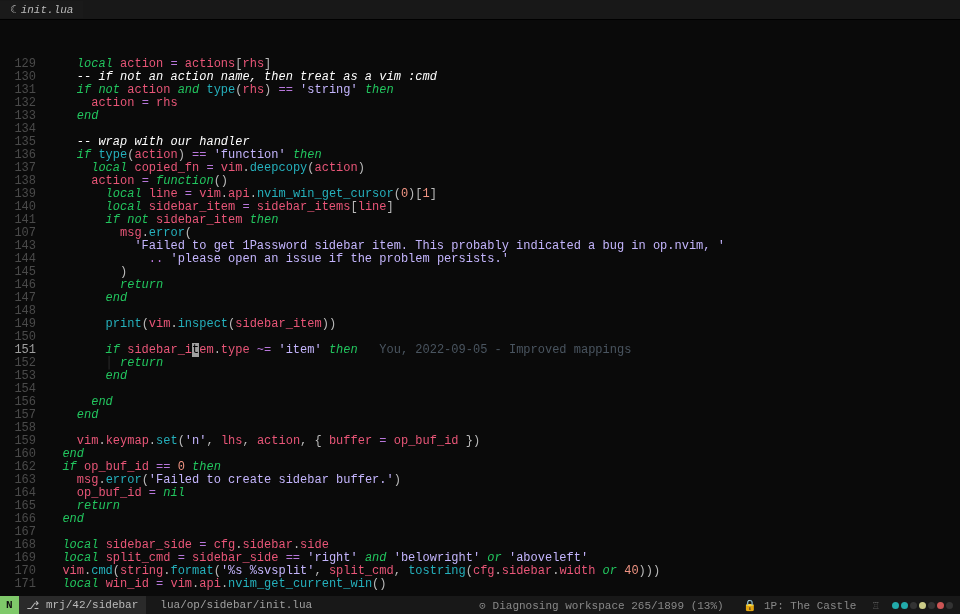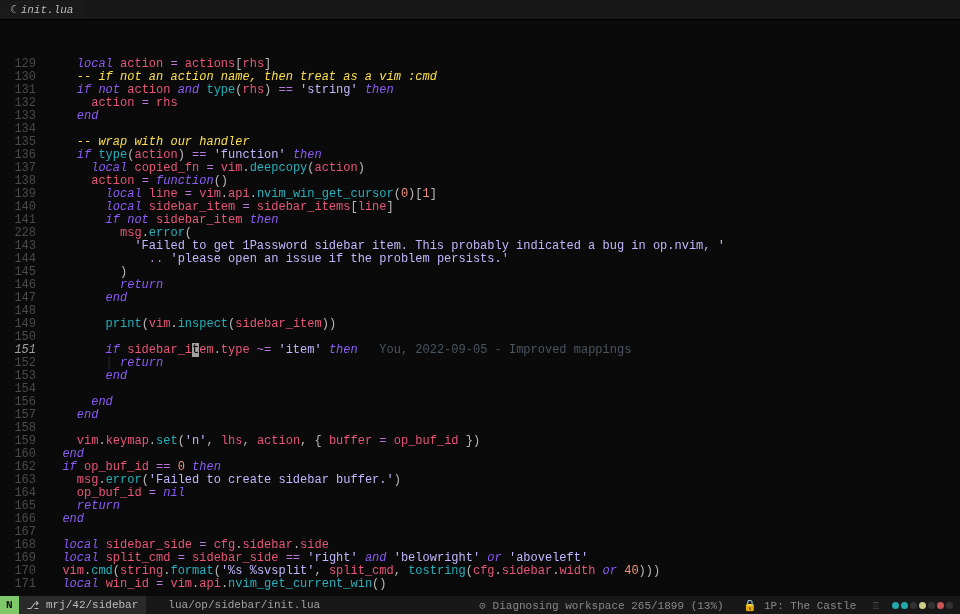--- a/index.html
+++ b/index.html
@@ -44,30 +44,30 @@
       white-space: pre;
       height: 13px;
     }
     .gutter {
       width: 48px;
       text-align: right;
       padding-right: 12px;
       color: #4a4a4a;
       flex-shrink: 0;
     }
-    .gutter.current { color: #a0a0a0; font-style: italic; }
+    .gutter.current { color: #a0a0a0; }
     .code { flex: 1; }
-    .kw { color: #8b5cf6; font-style: italic; }
+    .kw { color: #22c55e; font-style: italic; }
     .ident { color: #e95678; }
     .func { color: #25b0bc; }
     .str { color: #c4b5fd; }
     .num { color: #f09483; }
     .op { color: #b877db; }
     .punct { color: #bbbbbb; }
-    .comment { color: #fde047; font-style: italic; }
+    .comment { color: #ffffff; font-style: italic; }
     .member { color: #e95678; }
     .blame { color: #4a5560; }
     .cursor {
       background: #a0a0a0;
       color: #000;
     }
     .indent-guide { color: #303030; }
     .statusline {
       position: absolute;
       bottom: 0;
@@ -91,21 +91,21 @@
     }
     .sl-branch {
       background: #2a2a2a;
       color: #bbb;
       padding: 0 8px;
       height: 100%;
       display: flex;
       align-items: center;
     }
     .sl-file {
-      padding: 0 22px;
+      padding: 0 14px;
       color: #a0a0a0;
     }
     .sl-spacer { flex: 1; }
     .sl-diag { padding: 0 10px; }
     .sl-1p { padding: 0 10px; color: #888; }
     .sl-icons { padding: 0 6px; color: #5a5a5a; }
     .dot { display:inline-block; width:7px; height:7px; border-radius:50%; margin:0 1px; vertical-align:middle; }
     .d-teal{background:#2aa;}
     .d-yel{background:#cc8;}
     .d-red{background:#c55;}
@@ -127,21 +127,21 @@
     <div class="line"><div class="gutter">132</div><div class="code">      <span class="ident">action</span> <span class="op">=</span> <span class="ident">rhs</span></div></div>
     <div class="line"><div class="gutter">133</div><div class="code">    <span class="kw">end</span></div></div>
     <div class="line"><div class="gutter">134</div><div class="code"></div></div>
     <div class="line"><div class="gutter">135</div><div class="code">    <span class="comment">-- wrap with our handler</span></div></div>
     <div class="line"><div class="gutter">136</div><div class="code">    <span class="kw">if</span> <span class="func">type</span><span class="punct">(</span><span class="ident">action</span><span class="punct">)</span> <span class="op">==</span> <span class="str">'function'</span> <span class="kw">then</span></div></div>
     <div class="line"><div class="gutter">137</div><div class="code">      <span class="kw">local</span> <span class="ident">copied_fn</span> <span class="op">=</span> <span class="ident">vim</span><span class="punct">.</span><span class="func">deepcopy</span><span class="punct">(</span><span class="ident">action</span><span class="punct">)</span></div></div>
     <div class="line"><div class="gutter">138</div><div class="code">      <span class="ident">action</span> <span class="op">=</span> <span class="kw">function</span><span class="punct">()</span></div></div>
     <div class="line"><div class="gutter">139</div><div class="code">        <span class="kw">local</span> <span class="ident">line</span> <span class="op">=</span> <span class="ident">vim</span><span class="punct">.</span><span class="member">api</span><span class="punct">.</span><span class="func">nvim_win_get_cursor</span><span class="punct">(</span><span class="num">0</span><span class="punct">)[</span><span class="num">1</span><span class="punct">]</span></div></div>
     <div class="line"><div class="gutter">140</div><div class="code">        <span class="kw">local</span> <span class="ident">sidebar_item</span> <span class="op">=</span> <span class="ident">sidebar_items</span><span class="punct">[</span><span class="ident">line</span><span class="punct">]</span></div></div>
     <div class="line"><div class="gutter">141</div><div class="code">        <span class="kw">if</span> <span class="kw">not</span> <span class="ident">sidebar_item</span> <span class="kw">then</span></div></div>
-    <div class="line"><div class="gutter">228</div><div class="code">          <span class="ident">msg</span><span class="punct">.</span><span class="func">error</span><span class="punct">(</span></div></div>
+    <div class="line"><div class="gutter">107</div><div class="code">          <span class="ident">msg</span><span class="punct">.</span><span class="func">error</span><span class="punct">(</span></div></div>
     <div class="line"><div class="gutter">143</div><div class="code">            <span class="str">'Failed to get 1Password sidebar item. This probably indicated a bug in op.nvim, '</span></div></div>
     <div class="line"><div class="gutter">144</div><div class="code">              <span class="op">..</span> <span class="str">'please open an issue if the problem persists.'</span></div></div>
     <div class="line"><div class="gutter">145</div><div class="code">          <span class="punct">)</span></div></div>
     <div class="line"><div class="gutter">146</div><div class="code">          <span class="kw">return</span></div></div>
     <div class="line"><div class="gutter">147</div><div class="code">        <span class="kw">end</span></div></div>
     <div class="line"><div class="gutter">148</div><div class="code"></div></div>
     <div class="line"><div class="gutter">149</div><div class="code">        <span class="func">print</span><span class="punct">(</span><span class="ident">vim</span><span class="punct">.</span><span class="func">inspect</span><span class="punct">(</span><span class="ident">sidebar_item</span><span class="punct">))</span></div></div>
     <div class="line"><div class="gutter">150</div><div class="code"></div></div>
     <div class="line"><div class="gutter current">151</div><div class="code">        <span class="kw">if</span> <span class="ident">sidebar_i</span><span class="cursor">t</span><span class="ident">em</span><span class="punct">.</span><span class="member">type</span> <span class="op">~=</span> <span class="str">'item'</span> <span class="kw">then</span>   <span class="blame">You, 2022-09-05 - Improved mappings</span></div></div>
     <div class="line"><div class="gutter">152</div><div class="code">        <span class="indent-guide">│</span> <span class="kw">return</span></div></div>

